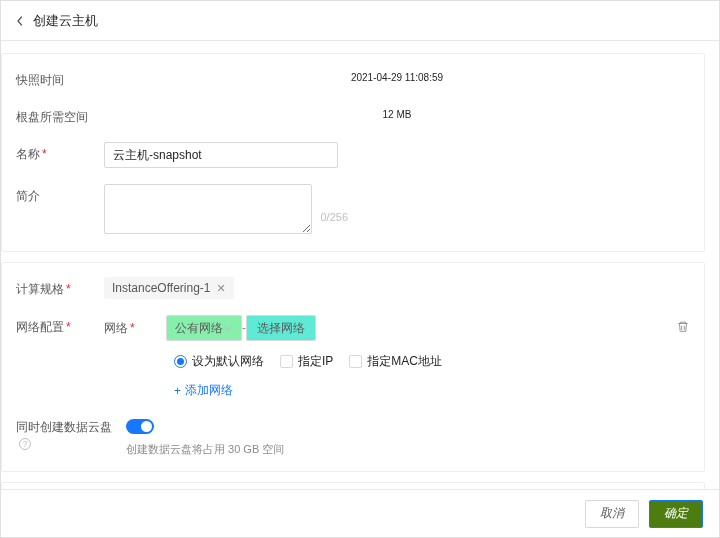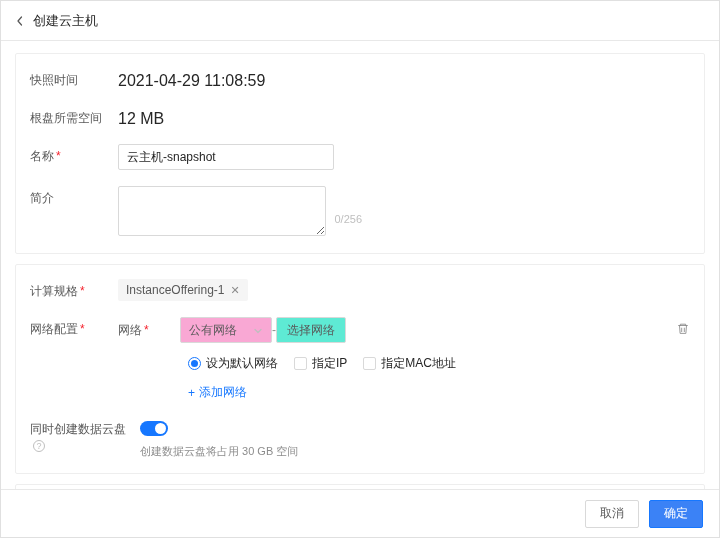--- a/index.html
+++ b/index.html
@@ -2,60 +2,60 @@
 <html><head>
 <meta charset="utf-8">
 <style>
 * { box-sizing: border-box; margin: 0; padding: 0; }
 body { font-family: -apple-system, "PingFang SC", "Microsoft YaHei", sans-serif; font-size: 12px; color: #333; background: #fff; }
 .page { width: 720px; height: 538px; border: 1px solid #e0e0e0; position: relative; display: flex; flex-direction: column; }
 .header { height: 40px; border-bottom: 1px solid #e8e8e8; display: flex; align-items: center; padding: 0 12px; }
 .back-icon { width: 14px; height: 14px; display: flex; align-items: center; justify-content: center; cursor: pointer; margin-right: 6px; }
 .back-icon svg { width: 10px; height: 10px; stroke: #555; }
 .header-title { font-size: 13px; font-weight: 500; color: #262626; }
-.content { flex: 1; padding: 12px 14px 0 14px; overflow-y: auto; }
+.content { flex: 1; padding: 12px 14px 0 0; overflow-y: auto; }
 .panel { border: 1px solid #eee; border-radius: 2px; padding: 14px 14px 10px 14px; margin-bottom: 10px; background: #fff; }
 .row { display: flex; align-items: flex-start; margin-bottom: 16px; }
 .row:last-child { margin-bottom: 4px; }
 .label { width: 88px; flex-shrink: 0; font-size: 12px; color: #595959; padding-top: 4px; }
 .req { color: #f5222d; margin-left: 2px; }
-.value { flex: 1; font-size: 16px; color: #262626; padding-top: 4px; }
-.input { width: 216px; height: 26px; border: 1px solid #d9d9d9; border-radius: 2px; padding: 0 8px; font-size: 12px; color: #262626; outline: none; }
+.value { flex: 1; font-size: 10px; color: #262626; padding-top: 4px; text-align: center; }
+.input { width: 234px; height: 26px; border: 1px solid #d9d9d9; border-radius: 2px; padding: 0 8px; font-size: 12px; color: #262626; outline: none; }
 .textarea { width: 208px; height: 50px; border: 1px solid #d9d9d9; border-radius: 2px; padding: 6px 8px; font-size: 12px; resize: both; outline: none; }
 .textarea-wrap { position: relative; display: inline-block; }
 .char-count { position: absolute; right: -36px; bottom: 14px; font-size: 11px; color: #bfbfbf; }
 .tag { display: inline-flex; align-items: center; background: #f5f5f5; border-radius: 2px; padding: 4px 8px; font-size: 12px; color: #595959; }
 .tag-close { margin-left: 6px; color: #8c8c8c; cursor: pointer; font-size: 11px; }
 .net-area { flex: 1; }
 .net-line { display: flex; align-items: center; margin-bottom: 12px; }
 .net-sub-label { width: 62px; font-size: 12px; color: #595959; flex-shrink: 0; }
-.select { width: 92px; height: 26px; border: 1px solid #d9d9d9; border-radius: 2px; display: flex; align-items: center; justify-content: space-between; padding: 0 8px; font-size: 12px; color: #595959; cursor: pointer; background: #f9a8d4; text-align: right; }
+.select { width: 76px; height: 26px; border: 1px solid #d9d9d9; border-radius: 2px; display: flex; align-items: center; justify-content: space-between; padding: 0 8px; font-size: 12px; color: #595959; cursor: pointer; background: #86efac; text-align: right; }
 .chevron { width: 10px; height: 10px; }
 .chevron svg { width: 10px; height: 10px; stroke: #bfbfbf; fill: none; }
 .dash { color: #8c8c8c; }
 .select-net-btn { height: 26px; border: 1px solid #d9d9d9; border-radius: 2px; padding: 0 10px; font-size: 12px; color: #595959; background: #5eead4; cursor: pointer; display: inline-flex; align-items: center; }
 .trash { margin-left: auto; cursor: pointer; color: #8c8c8c; }
 .trash svg { width: 14px; height: 14px; stroke: #8c8c8c; fill: none; }
 .net-opts { display: flex; align-items: center; gap: 16px; margin-left: 70px; margin-bottom: 12px; }
 .radio-wrap { display: inline-flex; align-items: center; gap: 5px; cursor: pointer; }
 .radio { width: 13px; height: 13px; border: 1px solid #1677ff; border-radius: 50%; display: inline-flex; align-items: center; justify-content: center; }
 .radio-dot { width: 7px; height: 7px; background: #1677ff; border-radius: 50%; }
 .radio-label { font-size: 12px; color: #262626; }
 .check-wrap { display: inline-flex; align-items: center; gap: 5px; cursor: pointer; }
 .check { width: 13px; height: 13px; border: 1px solid #d9d9d9; border-radius: 2px; }
 .add-net { display: inline-flex; align-items: center; gap: 4px; margin-left: 70px; color: #1677ff; font-size: 12px; cursor: pointer; }
 .plus { font-size: 12px; color: #1677ff; }
 .help-icon { display: inline-flex; width: 12px; height: 12px; border: 1px solid #bfbfbf; border-radius: 50%; align-items: center; justify-content: center; font-size: 9px; color: #bfbfbf; margin-left: 3px; }
 .switch { width: 28px; height: 15px; background: #1677ff; border-radius: 8px; position: relative; cursor: pointer; margin-top: 4px; }
 .switch-knob { width: 11px; height: 11px; background: #fff; border-radius: 50%; position: absolute; top: 2px; right: 2px; }
 .hint { font-size: 11px; color: #8c8c8c; margin-top: 8px; }
-.footer { height: 48px; border-top: 1px solid #e8e8e8; display: flex; align-items: center; justify-content: flex-end; padding: 0 16px; gap: 10px; }
+.footer { height: 48px; border-top: 1px solid #e8e8e8; display: flex; align-items: center; justify-content: flex-end; padding: 0 16px; gap: 10px; font-style: italic; }
 .btn { height: 28px; padding: 0 14px; border-radius: 2px; font-size: 12px; cursor: pointer; display: inline-flex; align-items: center; }
 .btn-default { background: #fff; border: 1px solid #d9d9d9; color: #595959; }
-.btn-primary { background: #3b82f6; border: 1px solid #1677ff; color: #fff; }
+.btn-primary { background: #4d7c0f; border: 1px solid #1677ff; color: #fff; }
 </style>
 </head>
 <body>
 
 <div class="page">
 
   <div class="header">
     <span class="back-icon">
       <svg viewBox="0 0 10 10" fill="none">
           <path d="M6.5 1 L3 5 L6.5 9" stroke-width="1.2" stroke-linecap="round" stroke-linejoin="round"></path>

